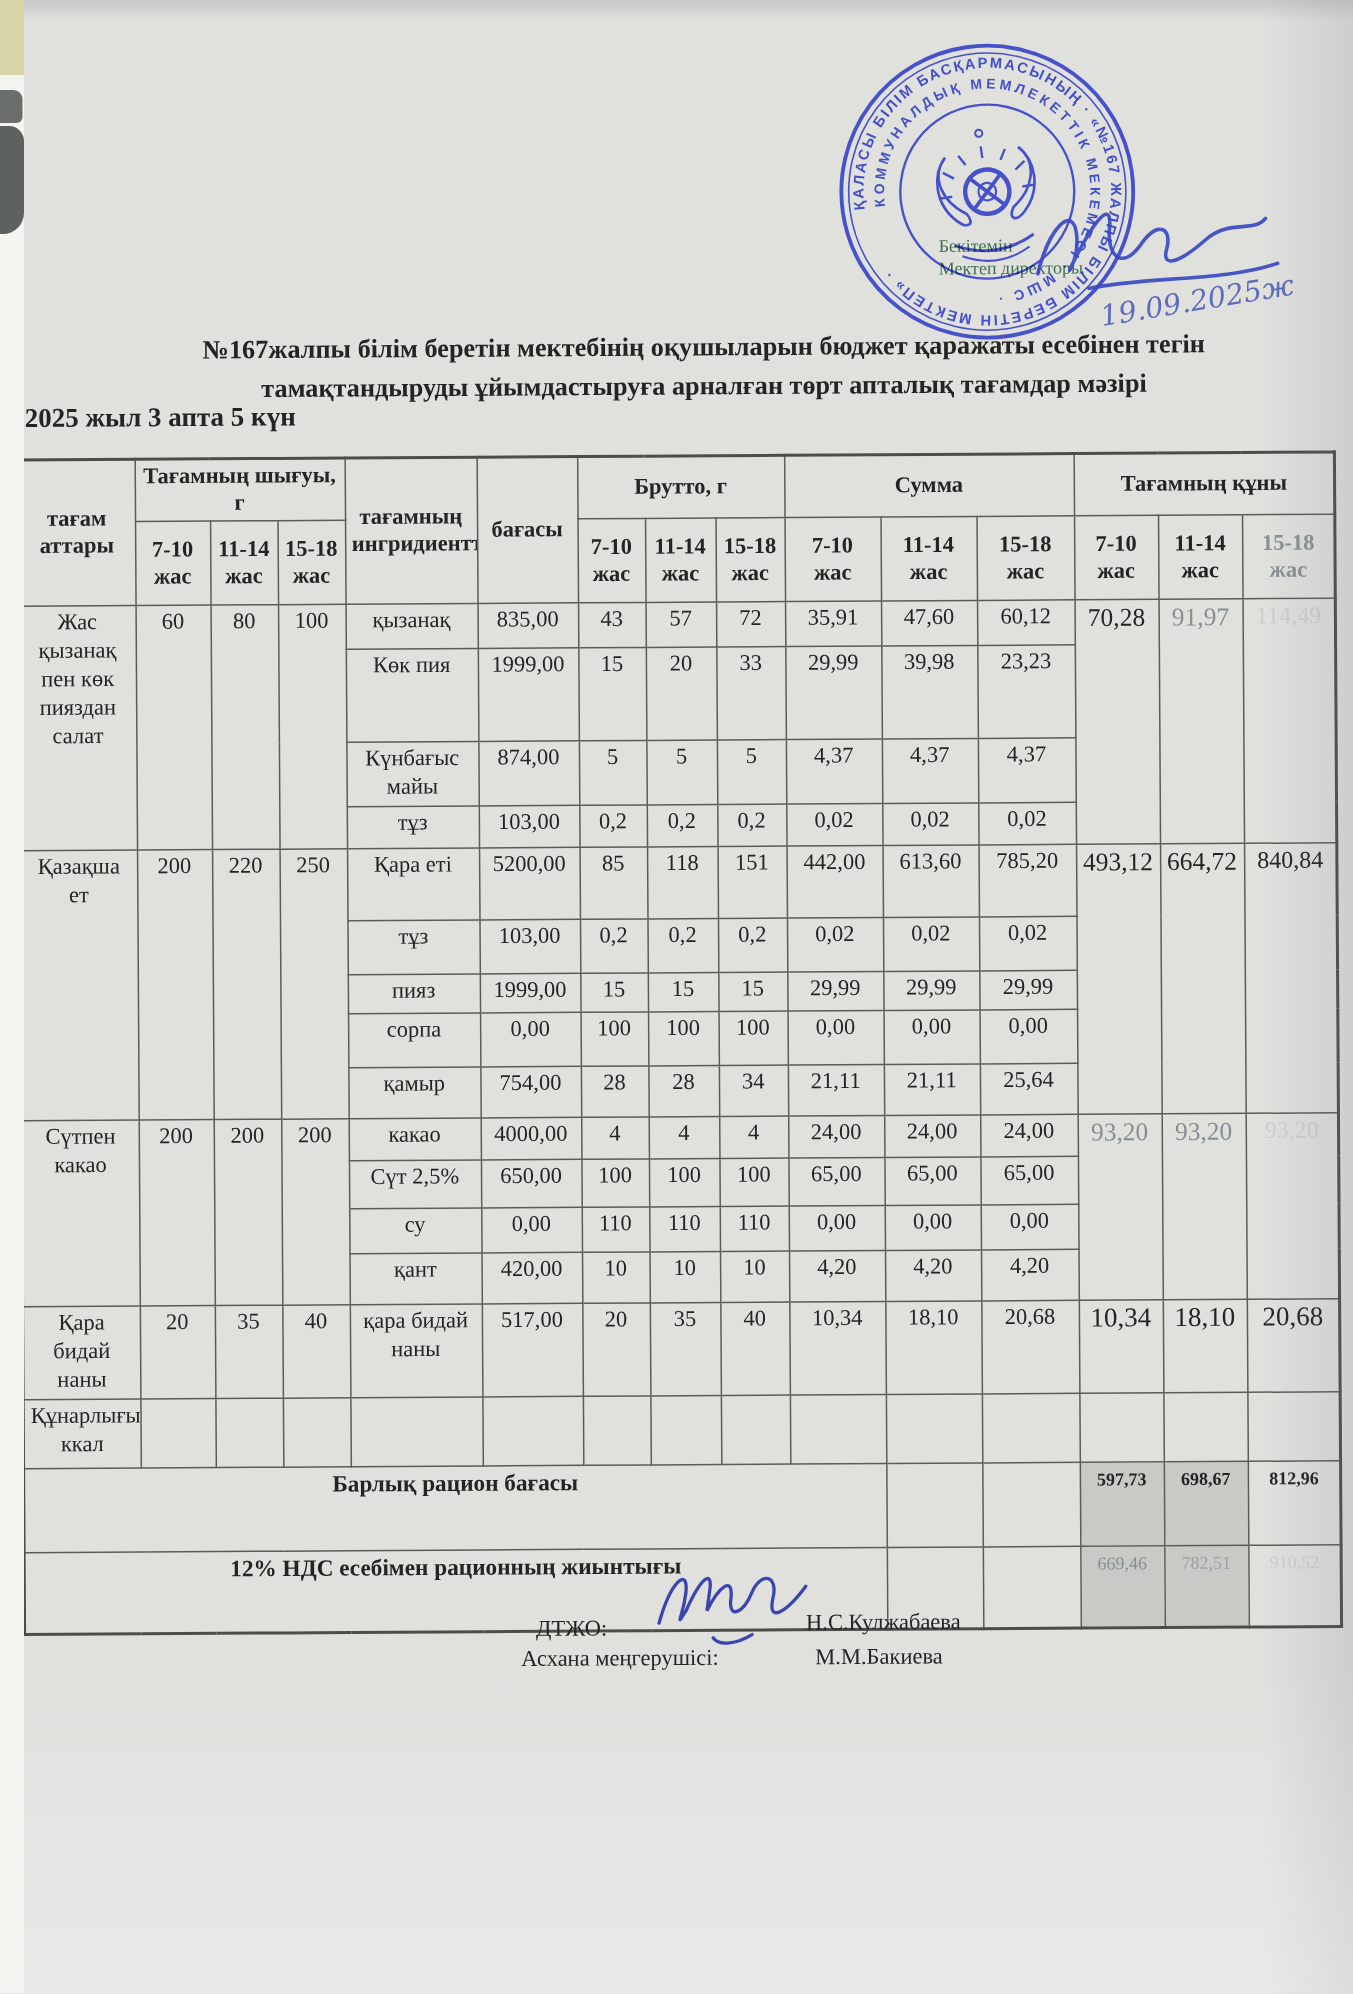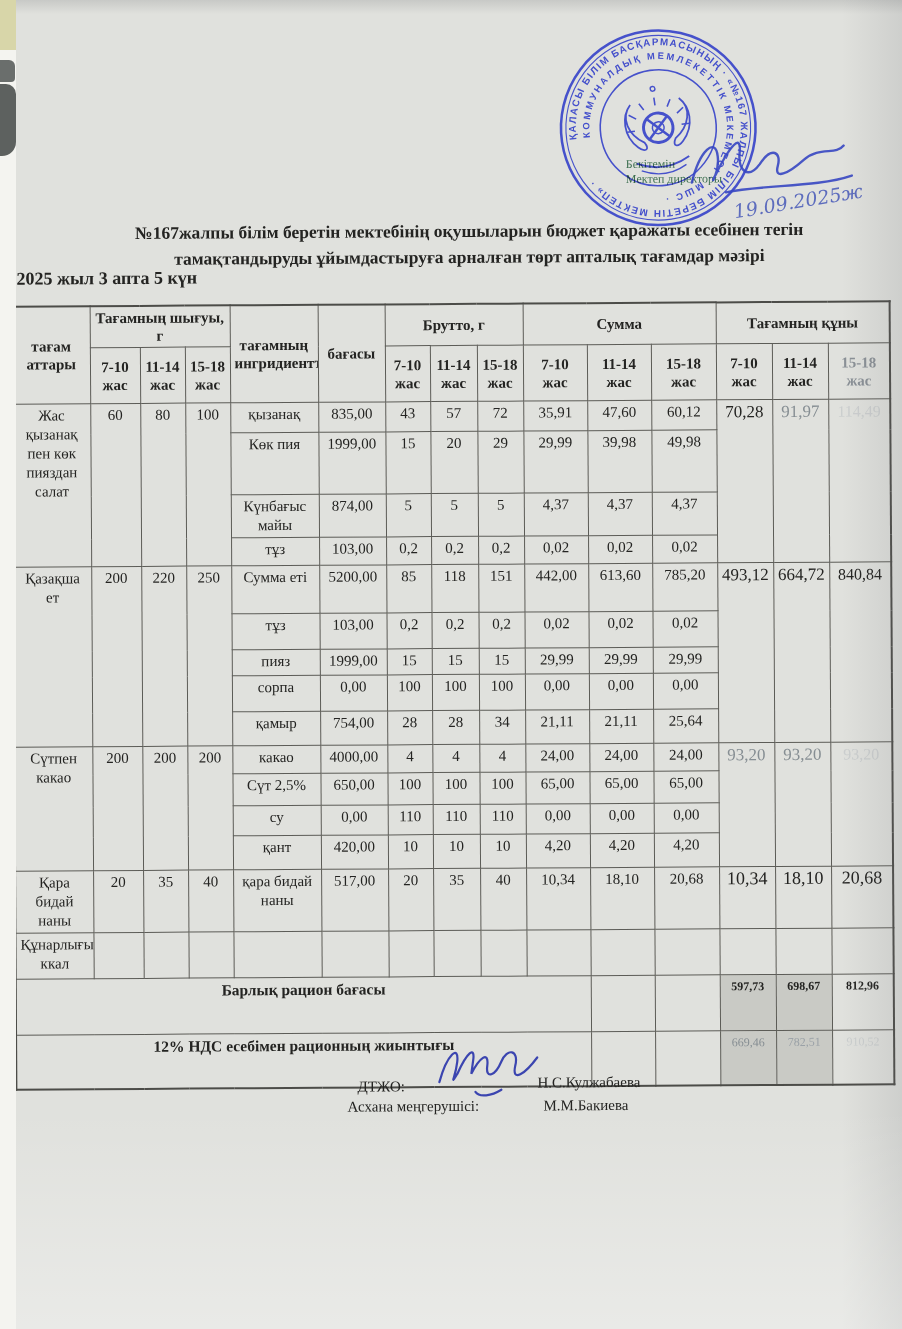--- a/index.html
+++ b/index.html
@@ -187,24 +187,24 @@
           <td class="num-cell">60,12</td>
           <td class="cost-cell " rowspan="4">70,28</td>
           <td class="cost-cell faded" rowspan="4">91,97</td>
           <td class="cost-cell ghost cost-last" rowspan="4">114,49</td>
         </tr>
         <tr style="height: 62px;">
           <td class="ing-cell">Көк пия</td>
           <td class="price-cell">1999,00</td>
           <td class="num-cell">15</td>
           <td class="num-cell">20</td>
-          <td class="num-cell">29</td>
+          <td class="num-cell">33</td>
           <td class="num-cell">29,99</td>
           <td class="num-cell">39,98</td>
-          <td class="num-cell">49,98</td>
+          <td class="num-cell">23,23</td>
         </tr>
         <tr style="height: 40px;">
           <td class="ing-cell">Күнбағыс майы</td>
           <td class="price-cell">874,00</td>
           <td class="num-cell">5</td>
           <td class="num-cell">5</td>
           <td class="num-cell">5</td>
           <td class="num-cell">4,37</td>
           <td class="num-cell">4,37</td>
           <td class="num-cell">4,37</td>
@@ -217,21 +217,21 @@
           <td class="num-cell">0,2</td>
           <td class="num-cell">0,02</td>
           <td class="num-cell">0,02</td>
           <td class="num-cell">0,02</td>
         </tr>
         <tr style="height: 48px;">
           <td class="name-cell" rowspan="5">Қазақша ет</td>
           <td class="weight-cell" rowspan="5">200</td>
           <td class="weight-cell" rowspan="5">220</td>
           <td class="weight-cell" rowspan="5">250</td>
-          <td class="ing-cell">Сумма еті</td>
+          <td class="ing-cell">Қара еті</td>
           <td class="price-cell">5200,00</td>
           <td class="num-cell">85</td>
           <td class="num-cell">118</td>
           <td class="num-cell">151</td>
           <td class="num-cell">442,00</td>
           <td class="num-cell">613,60</td>
           <td class="num-cell">785,20</td>
           <td class="cost-cell " rowspan="5">493,12</td>
           <td class="cost-cell " rowspan="5">664,72</td>
           <td class="cost-cell  cost-last" rowspan="5">840,84</td>

